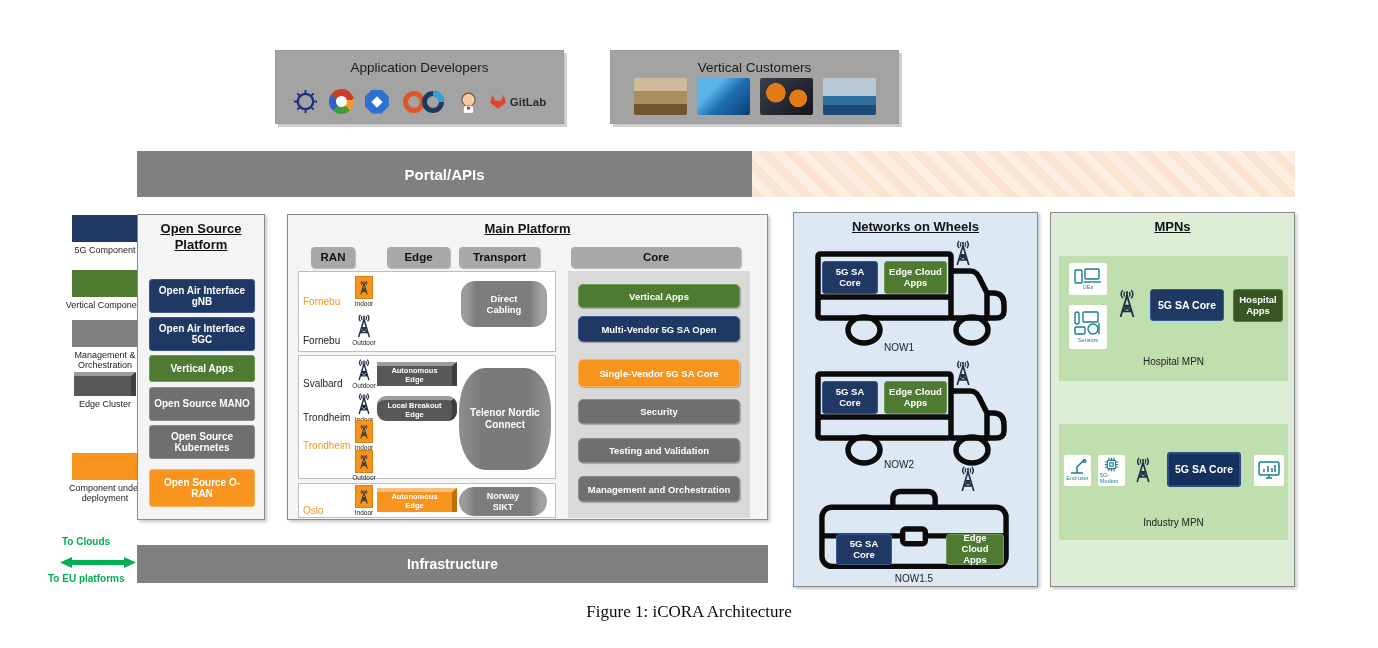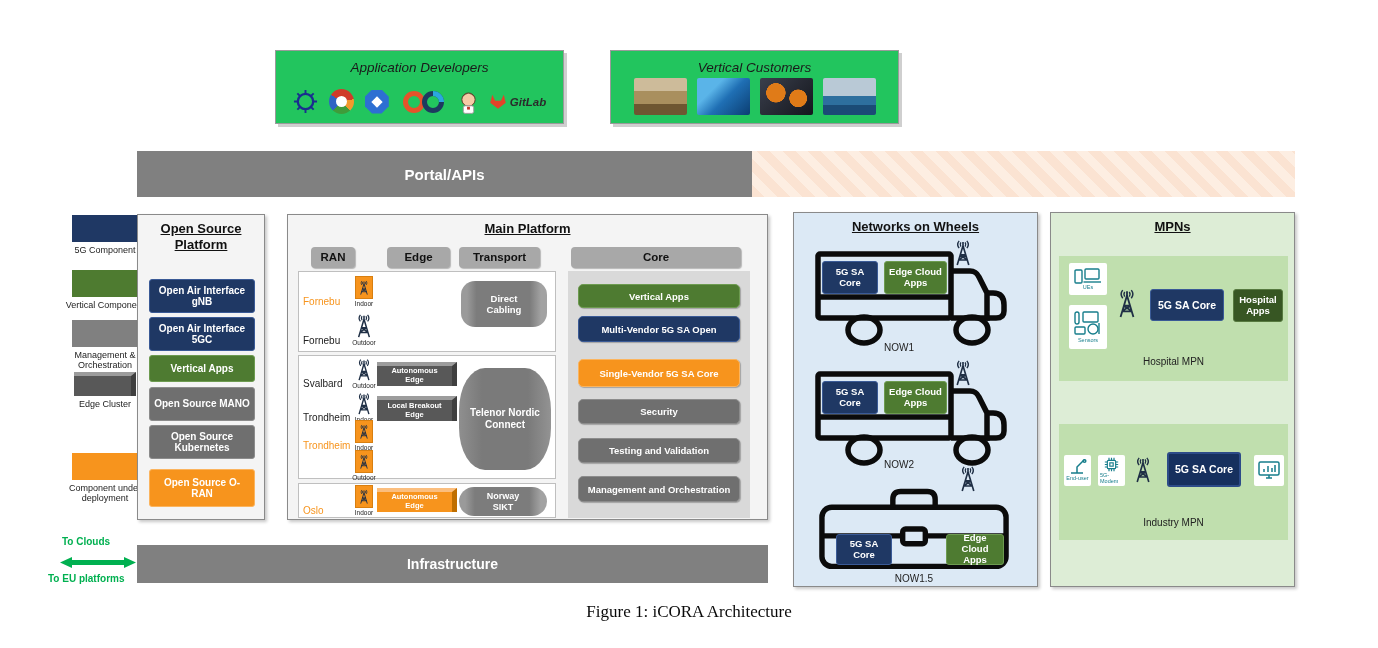--- a/index.html
+++ b/index.html
@@ -2,21 +2,21 @@
 <html><head>
 <meta charset="utf-8">
 <style>
   * { margin:0; padding:0; box-sizing:border-box; }
   html,body { background:#fff; }
   body { font-family:"Liberation Sans", sans-serif; }
   .canvas { position:relative; width:1378px; height:648px; background:#fff; overflow:hidden; }
   .abs { position:absolute; }
 
   
-  .topbox { position:absolute; background:#22c55e; border:1px solid #9a9a9a; box-shadow:3px 3px 0 #cfcfcf;font-style:italic; }
+  .topbox { position:absolute; background:#a3a3a3; border:1px solid #9a9a9a; box-shadow:3px 3px 0 #cfcfcf; }
   .topbox-title { position:absolute; top:9px; left:0; right:0; text-align:center; font-size:13.5px; color:#1a1a1a; }
   .logo-row { position:absolute; bottom:9px; left:0; right:0; display:flex; justify-content:center; align-items:center; gap:11px; }
   .photo-row { position:absolute; bottom:8px; left:0; right:0; display:flex; justify-content:center; align-items:center; gap:10px; }
   .photo { width:53px; height:37px; border-radius:2px; }
   .ph-field { background:linear-gradient(180deg,#cdbb9a 0 35%,#a98f5e 35% 70%,#6e5631 70%); }
   .ph-health { background:linear-gradient(135deg,#5ab4e8 0 30%,#1f6fb4 55%,#0b3e72 100%); }
   .ph-robots { background:radial-gradient(circle at 30% 40%, #e07b18 0 22%, transparent 23%),radial-gradient(circle at 72% 55%, #e07b18 0 20%, transparent 21%),linear-gradient(135deg,#3a3f4c,#14161d); }
   .ph-ship { background:linear-gradient(180deg,#b9c9d6 0 48%,#2e6f9e 48% 72%,#1b4b76 72%); }
 
   .logo { display:inline-block; }
@@ -223,21 +223,21 @@
         <span class="tcol">
             <span class="tw tw-sm" style="color:#1F2F45;">
               <svg viewBox="0 0 22 28" width="100%" height="100%" fill="none" stroke="currentColor">
                 <path stroke-width="1.7" d="M11 7 L5 27 M11 7 L17 27 M7.9 16.5 H14.1 M6.4 21.8 H15.6 M7.9 16.5 L15.6 21.8 M14.1 16.5 L6.4 21.8 M11 7 V3"></path>
                 <path stroke-width="1.4" d="M7 2 A6 6 0 0 0 7 9.5 M15 2 A6 6 0 0 1 15 9.5 M8.8 3.6 A4 4 0 0 0 8.8 8 M13.2 3.6 A4 4 0 0 1 13.2 8"></path>
               </svg>
             </span>
             <span class="loc">Indoor</span>
           </span>
       </div>
-      <div class="box3d edgebox" style="position:absolute;left:78px;top:40px;width:80px;height:25px;">Local Breakout Edge</div>
+      <div class="box3d edgebox" style="position:absolute;left:78px;top:40px;width:80px;height:25px;border-radius:9px;">Local Breakout Edge</div>
       <div class="abs site-name orange" style="left:4px;top:84px;width:48px;padding-top:0;">Trondheim</div>
       <div class="abs tcol" style="left:50px;top:64px;">
         <span class="tw tw-sm twrap">
             <svg viewBox="0 0 22 28" width="100%" height="100%" fill="none" stroke="currentColor">
               <path stroke-width="1.7" d="M11 7 L5 27 M11 7 L17 27 M7.9 16.5 H14.1 M6.4 21.8 H15.6 M7.9 16.5 L15.6 21.8 M14.1 16.5 L6.4 21.8 M11 7 V3"></path>
               <path stroke-width="1.4" d="M7 2 A6 6 0 0 0 7 9.5 M15 2 A6 6 0 0 1 15 9.5 M8.8 3.6 A4 4 0 0 0 8.8 8 M13.2 3.6 A4 4 0 0 1 13.2 8"></path>
             </svg>
           </span>
           <span class="loc">Indoor</span>
       </div>

